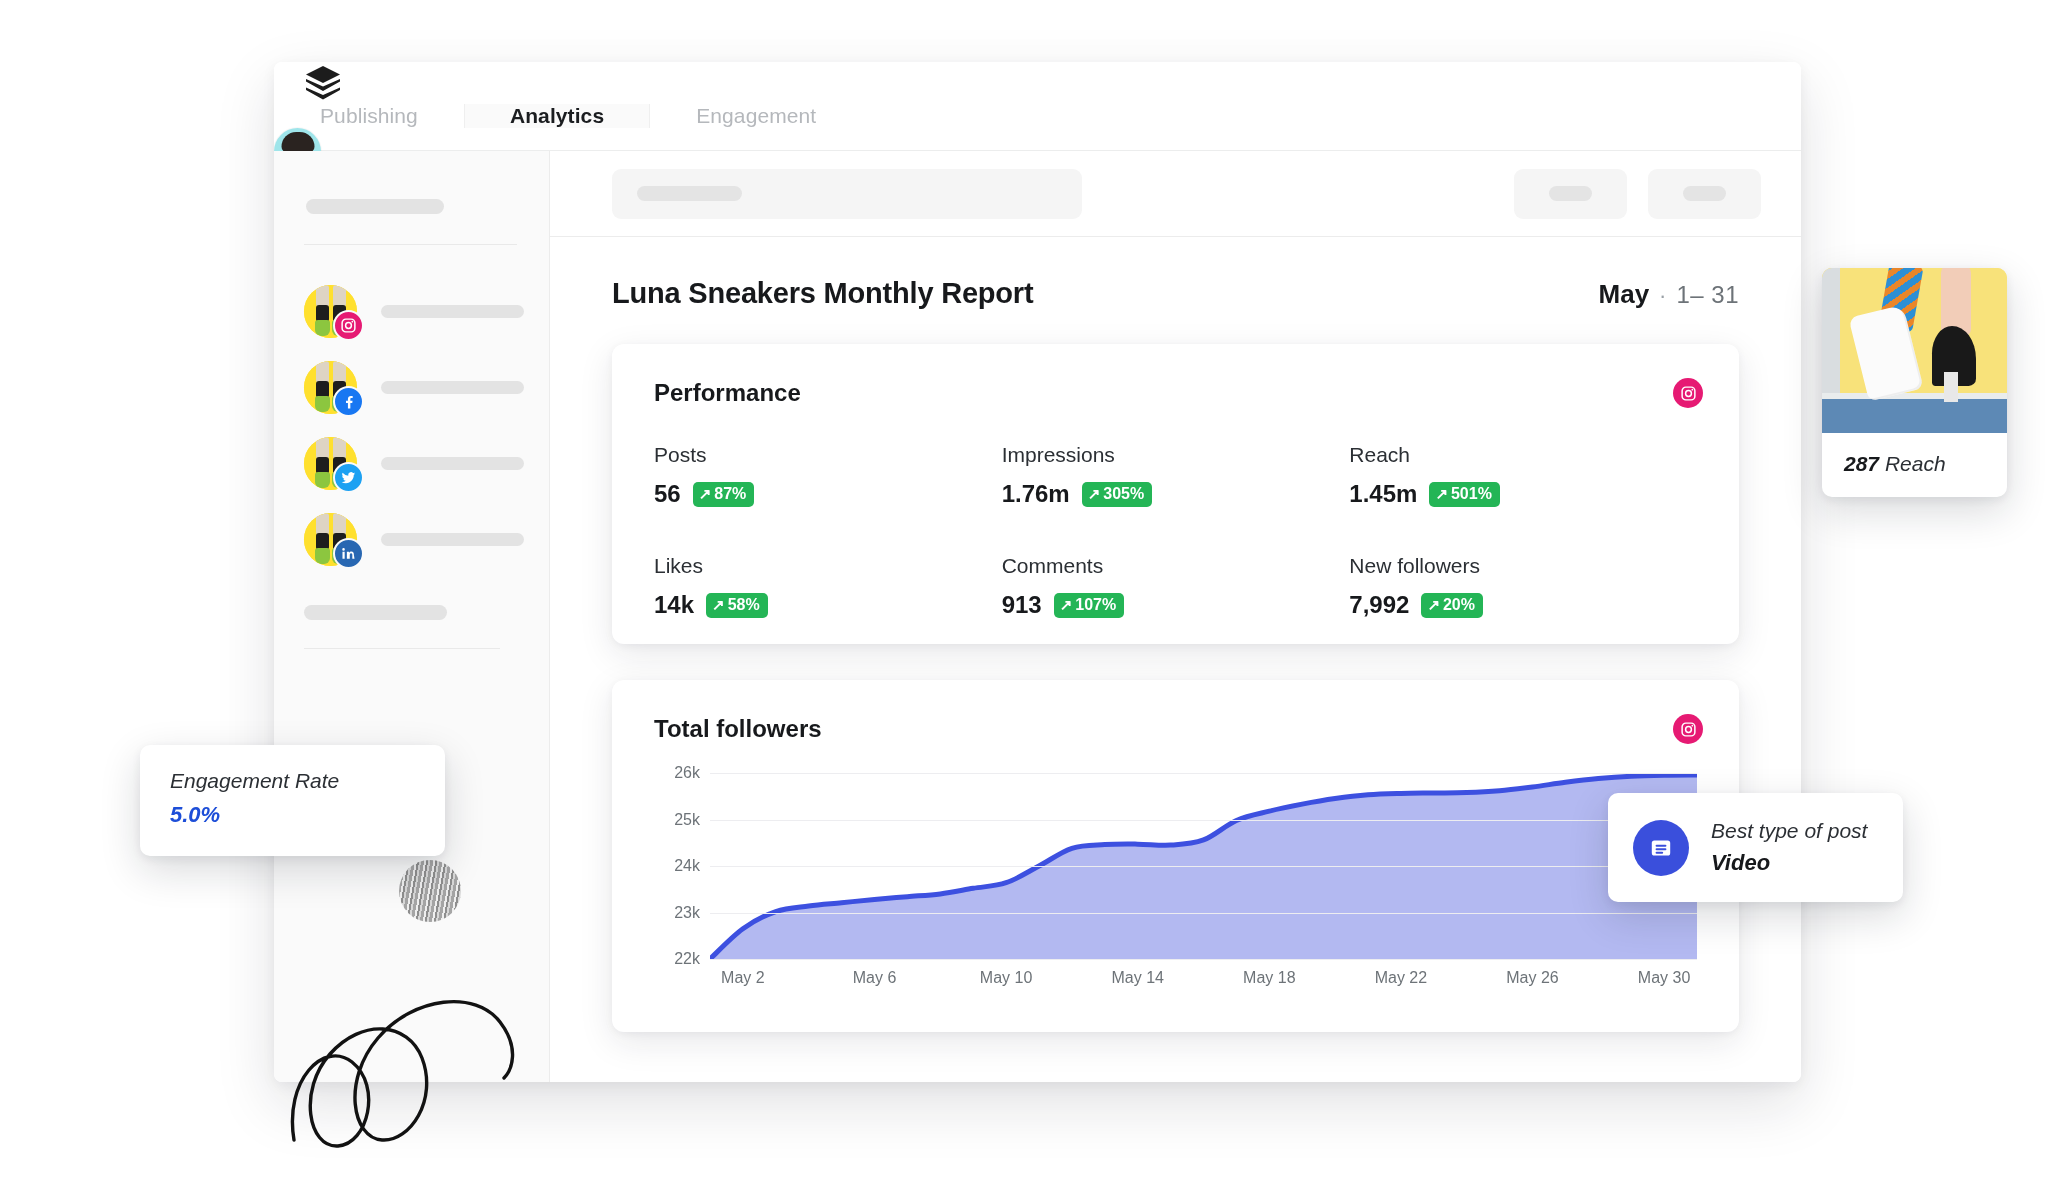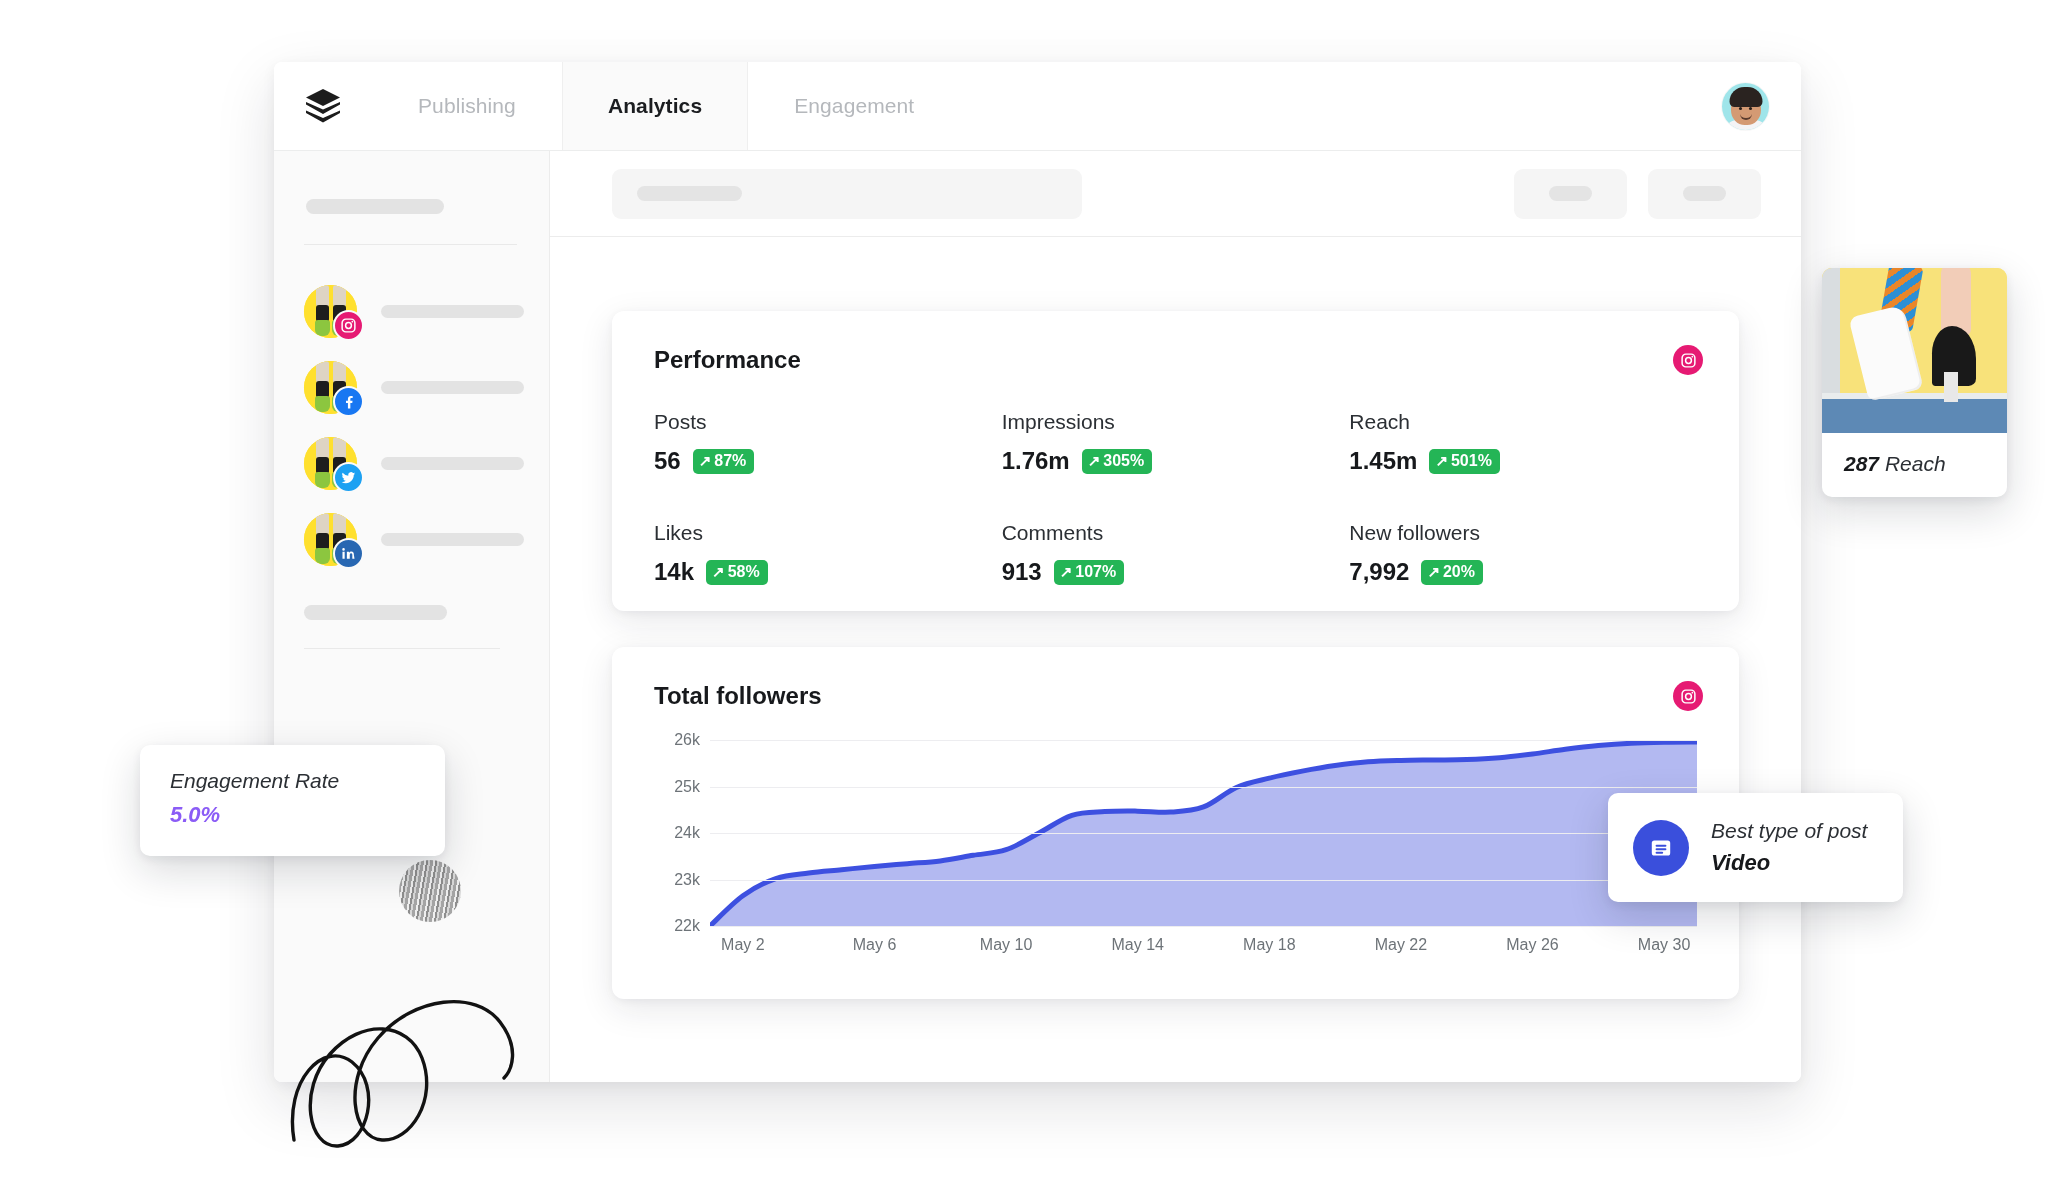--- a/index.html
+++ b/index.html
@@ -20,21 +20,21 @@
     box-shadow: 0 22px 60px rgba(20,22,40,.13), 0 4px 14px rgba(20,22,40,.06);
     overflow: hidden;
     z-index: 10;
   }
 
   
   .topbar {
     position: relative; height: 89px;
     background: #fff;
     border-bottom: 1px solid #eceded;
-    display: flex; align-items: stretch;
+    display: flex; align-items: stretch; flex-direction: column;
   }
   .logo-cell {
     width: 98px; display: flex; align-items: center; justify-content: center;
   }
   .logo-svg { display: block; }
   .tabs { display: flex; align-items: stretch; }
   .tab {
     display: flex; align-items: center; justify-content: center;
     padding: 0 46px;
     font-size: 21px; letter-spacing: .1px;
@@ -190,21 +190,21 @@
       background: linear-gradient(160deg,#f3c3cd 0%,#eeb2bf 60%,#eaa8b6 100%); }
   #clicks-card .photo .arm { position:absolute; background:#e3584f; border-radius:14px; }
   #clicks-card .photo .arm2 { position:absolute; background:#f0c7b6; border-radius:14px; }
   #clicks-card .photo .shoeA{ position:absolute; background:#f6eef0; border-radius:10px 10px 14px 14px;
       box-shadow: inset -3px -2px 0 rgba(0,0,0,.05); }
 
   
   #engagement-card { left: 140px; top: 745px; width: 305px; }
   #engagement-card .cap { padding: 24px 30px 28px; }
   #engagement-card .l1 { font-size:21px; color:#2b2f34; }
-  #engagement-card .l2 { font-size:22px; font-weight:700; color:#8b5cf6; margin-top:9px; }
+  #engagement-card .l2 { font-size:22px; font-weight:700; color:#1d4ed8; margin-top:9px; }
 
   
   #reach-card { left: 1822px; top: 268px; width: 185px; }
   #reach-card .photo { height: 165px; position:relative; overflow:hidden; background:#f7e06a; }
   #reach-card .photo .wall { position:absolute; left:0; right:0; top:0; height:125px; background:#f8e27a; }
   #reach-card .photo .wallL{ position:absolute; left:0; top:0; width:18px; bottom:0; background:#d9dde0; }
   #reach-card .photo .floor{ position:absolute; left:0; right:0; bottom:0; height:40px;
       background:linear-gradient(#e9eced 0 6px,#5d89b5 6px 100%); }
   #reach-card .photo .legA { position:absolute; background:#f2cdb8; border-radius:9px; }
   #reach-card .photo .sock { position:absolute; overflow:hidden; border-radius:5px;
@@ -370,20 +370,28 @@
           <div class="tb-btn">
             <div class="skel"></div>
           </div>
           <div class="tb-btn">
             <div class="skel"></div>
           </div>
         </div>
 
         <div class="main-content">
 
+          <div class="report-head">
+            <div class="report-title">Luna Sneakers Monthly Report</div>
+            <div class="report-date">
+              <span class="m">May</span>
+              <span class="dot">·</span>
+              <span class="r">1– 31</span>
+            </div>
+          </div>
 
           <div class="card perf">
             <div class="card-title">Performance</div>
             <div class="card-net">
               <svg width="17" height="17" viewBox="0 0 24 24" fill="none" stroke="#fff" stroke-width="2.1">
                 <rect x="3" y="3" width="18" height="18" rx="5.2"></rect>
                 <circle cx="12" cy="12" r="4.1"></circle>
                 <circle cx="17.4" cy="6.6" r="1.2" fill="#fff" stroke="none"></circle>
               </svg>
             </div>

